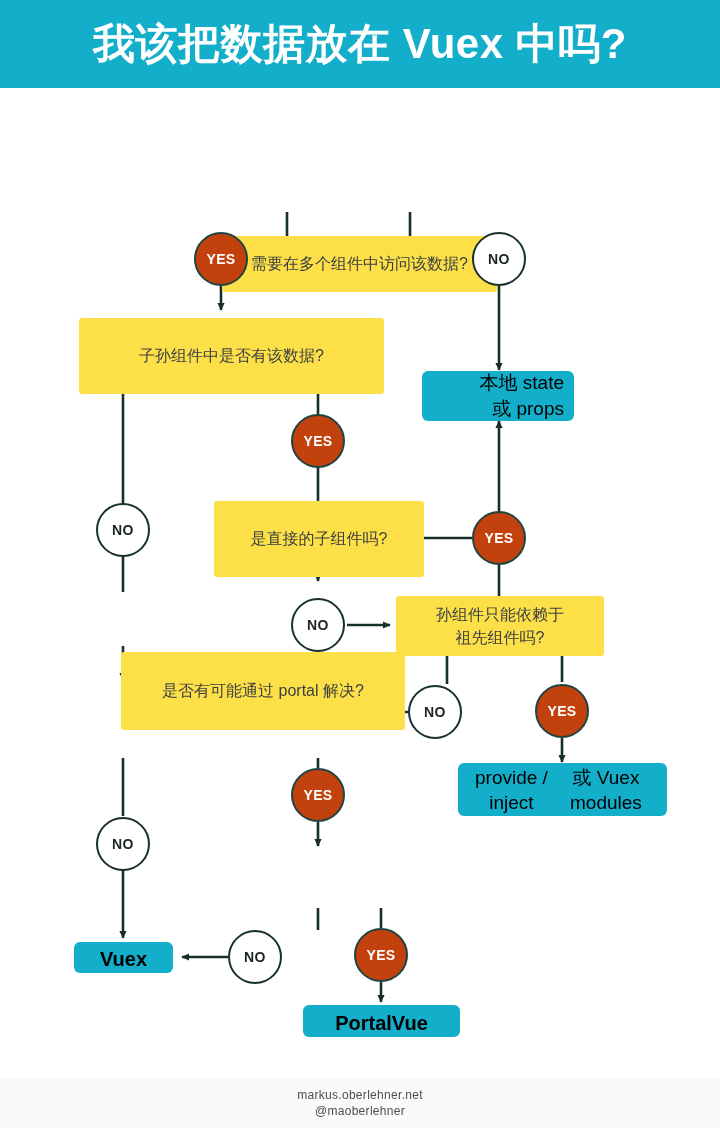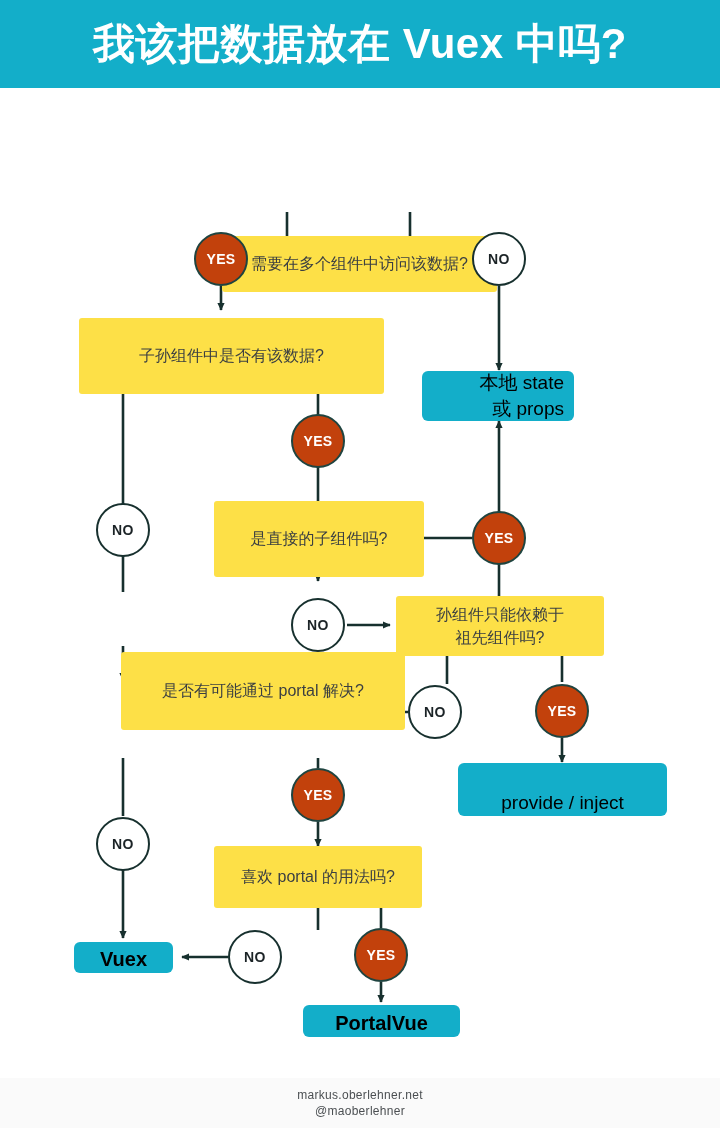--- a/index.html
+++ b/index.html
@@ -212,31 +212,29 @@
 
     <div class="qbox" style="left:396px; top:508px; width:208px; height:60px; flex-direction:column;">
       <span>孙组件只能依赖于</span>
       <span>祖先组件吗?</span>
     </div>
 
     <div class="qbox" style="left:79px; top:564px; width:284px; height:78px;margin-left:42px;">
       <span>是否有可能通过 portal 解决?</span>
     </div>
 
-    <div class="qbox" style="left:214px; top:758px; width:208px; height:62px;">
-      <span>喜欢 portal 的用法吗?</span>
-    </div>
 
     <div class="rbox" style="left:422px; top:283px; width:152px; height:50px; flex-direction:column;">
       <span>本地 state</span>
       <span>或 props</span>
     </div>
 
     <div class="rbox" style="left:458px; top:675px; width:209px; height:53px; flex-direction:row;">
       <span>provide / inject</span>
+      <span>或 Vuex modules</span>
     </div>
 
     <div class="rbox small" style="left:74px; top:854px; width:99px; height:31px;">
       <span>Vuex</span>
     </div>
 
     <div class="rbox small" style="left:303px; top:917px; width:157px; height:32px;">
       <span>PortalVue</span>
     </div>
 

